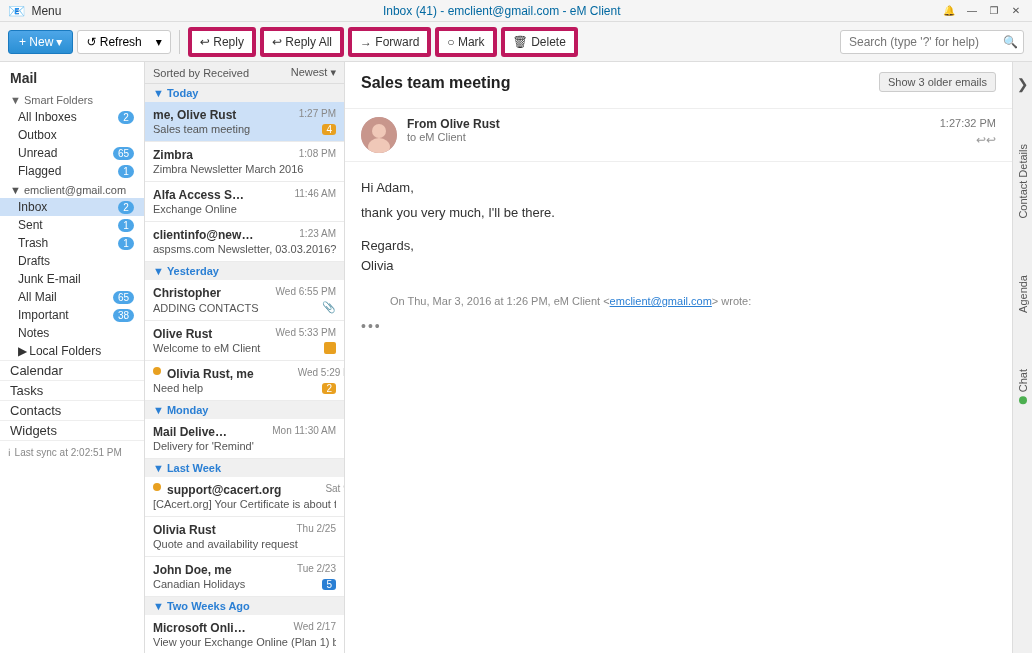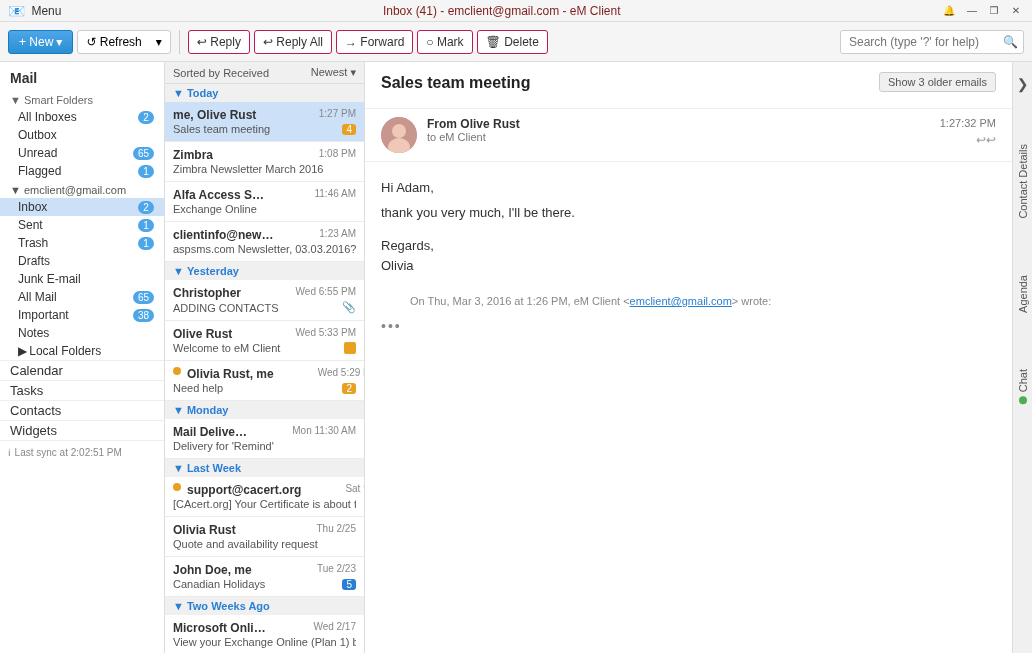--- a/index.html
+++ b/index.html
@@ -1,40 +1,40 @@
 <!DOCTYPE html>
 <html><head>
   <meta charset="utf-8">
   <style>
     * { margin: 0; padding: 0; box-sizing: border-box; }
     body { font-family: 'Segoe UI', Arial, sans-serif; font-size: 12px; background: #f0f0f0; width: 1032px; height: 653px; overflow: hidden; display: flex; flex-direction: column; }
 
     
     .title-bar { background: #f5f5f5; height: 22px; display: flex; align-items: center; justify-content: space-between; padding: 0 8px; border-bottom: 1px solid #ddd; font-size: 12px; color: #333; }
     .title-bar-left { display: flex; align-items: center; gap: 6px; }
-    .title-bar-center { flex: 1; text-align: center; font-size: 12px; color: #7f1d1d; }
+    .title-bar-center { flex: 1; text-align: center; font-size: 12px; color: #0369a1; }
     .title-bar-right { display: flex; gap: 6px; }
     .win-btn { width: 16px; height: 16px; display: flex; align-items: center; justify-content: center; font-size: 10px; cursor: pointer; color: #555; }
 
     
     .toolbar { background: #f5f5f5; height: 40px; display: flex; align-items: center; padding: 0 8px; border-bottom: 1px solid #ddd; gap: 4px; }
     .btn-new { background: linear-gradient(to bottom, #4da6e8, #2a8fd4); color: white; border: 1px solid #1a7ac0; border-radius: 3px; padding: 4px 10px; font-size: 12px; cursor: pointer; display: flex; align-items: center; gap: 3px; }
     .btn-refresh { background: white; border: 1px solid #ccc; border-radius: 3px; padding: 4px 8px; font-size: 12px; cursor: pointer; display: flex; align-items: center; gap: 14px; }
     .toolbar-sep { width: 1px; height: 24px; background: #ccc; margin: 0 4px; }
-    .toolbar-action { background: white; border: 1px solid #be185d; border-radius: 3px; padding: 4px 8px; font-size: 12px; cursor: pointer; display: flex; align-items: center; gap: 3px; color: #333; }
+    .toolbar-action { background: white; border: 4px solid #be185d; border-radius: 3px; padding: 4px 8px; font-size: 12px; cursor: pointer; display: flex; align-items: center; gap: 3px; color: #333; }
     .toolbar-right { margin-left: auto; display: flex; align-items: center; }
     .search-box { border: 1px solid #ccc; border-radius: 3px; padding: 4px 24px 4px 8px; font-size: 12px; width: 184px; color: #737373; background: white; }
     .search-wrap { position: relative; }
     .search-icon { position: absolute; right: 6px; top: 50%; transform: translateY(-50%); color: #999; font-size: 12px; cursor: pointer; }
 
     
     .main { display: flex; flex: 1; overflow: hidden; }
 
     
-    .sidebar { width: 165px; background: white; border-right: 1px solid #ddd; overflow-y: auto; flex-shrink: 0; }
+    .sidebar { width: 145px; background: white; border-right: 1px solid #ddd; overflow-y: auto; flex-shrink: 0; }
     .sidebar-header { padding: 8px 10px 4px; font-size: 14px; font-weight: 600; color: #333; }
     .sidebar-group-header { padding: 4px 10px 2px; font-size: 11px; color: #666; display: flex; align-items: center; gap: 3px; cursor: pointer; }
     .sidebar-item { display: flex; align-items: center; padding: 2px 10px 2px 18px; cursor: pointer; color: #333; font-size: 12px; }
     .sidebar-item.active { background: #cce0f7; }
     .sidebar-item-label { flex: 1; }
     .sidebar-badge { background: #4da6e8; color: white; border-radius: 8px; padding: 1px 5px; font-size: 10px; min-width: 16px; text-align: center; }
     .sidebar-account { padding: 4px 10px 2px 10px; font-size: 11px; color: #555; display: flex; align-items: center; gap: 3px; cursor: pointer; }
     .sidebar-nav-item { padding: 2px 10px; font-size: 13px; color: #333; cursor: pointer; border-top: 1px solid #eee; }
     .sidebar-footer { font-size: 10px; color: #888; padding: 4px 8px; border-top: 1px solid #eee; display: flex; align-items: center; gap: 4px; }
 

